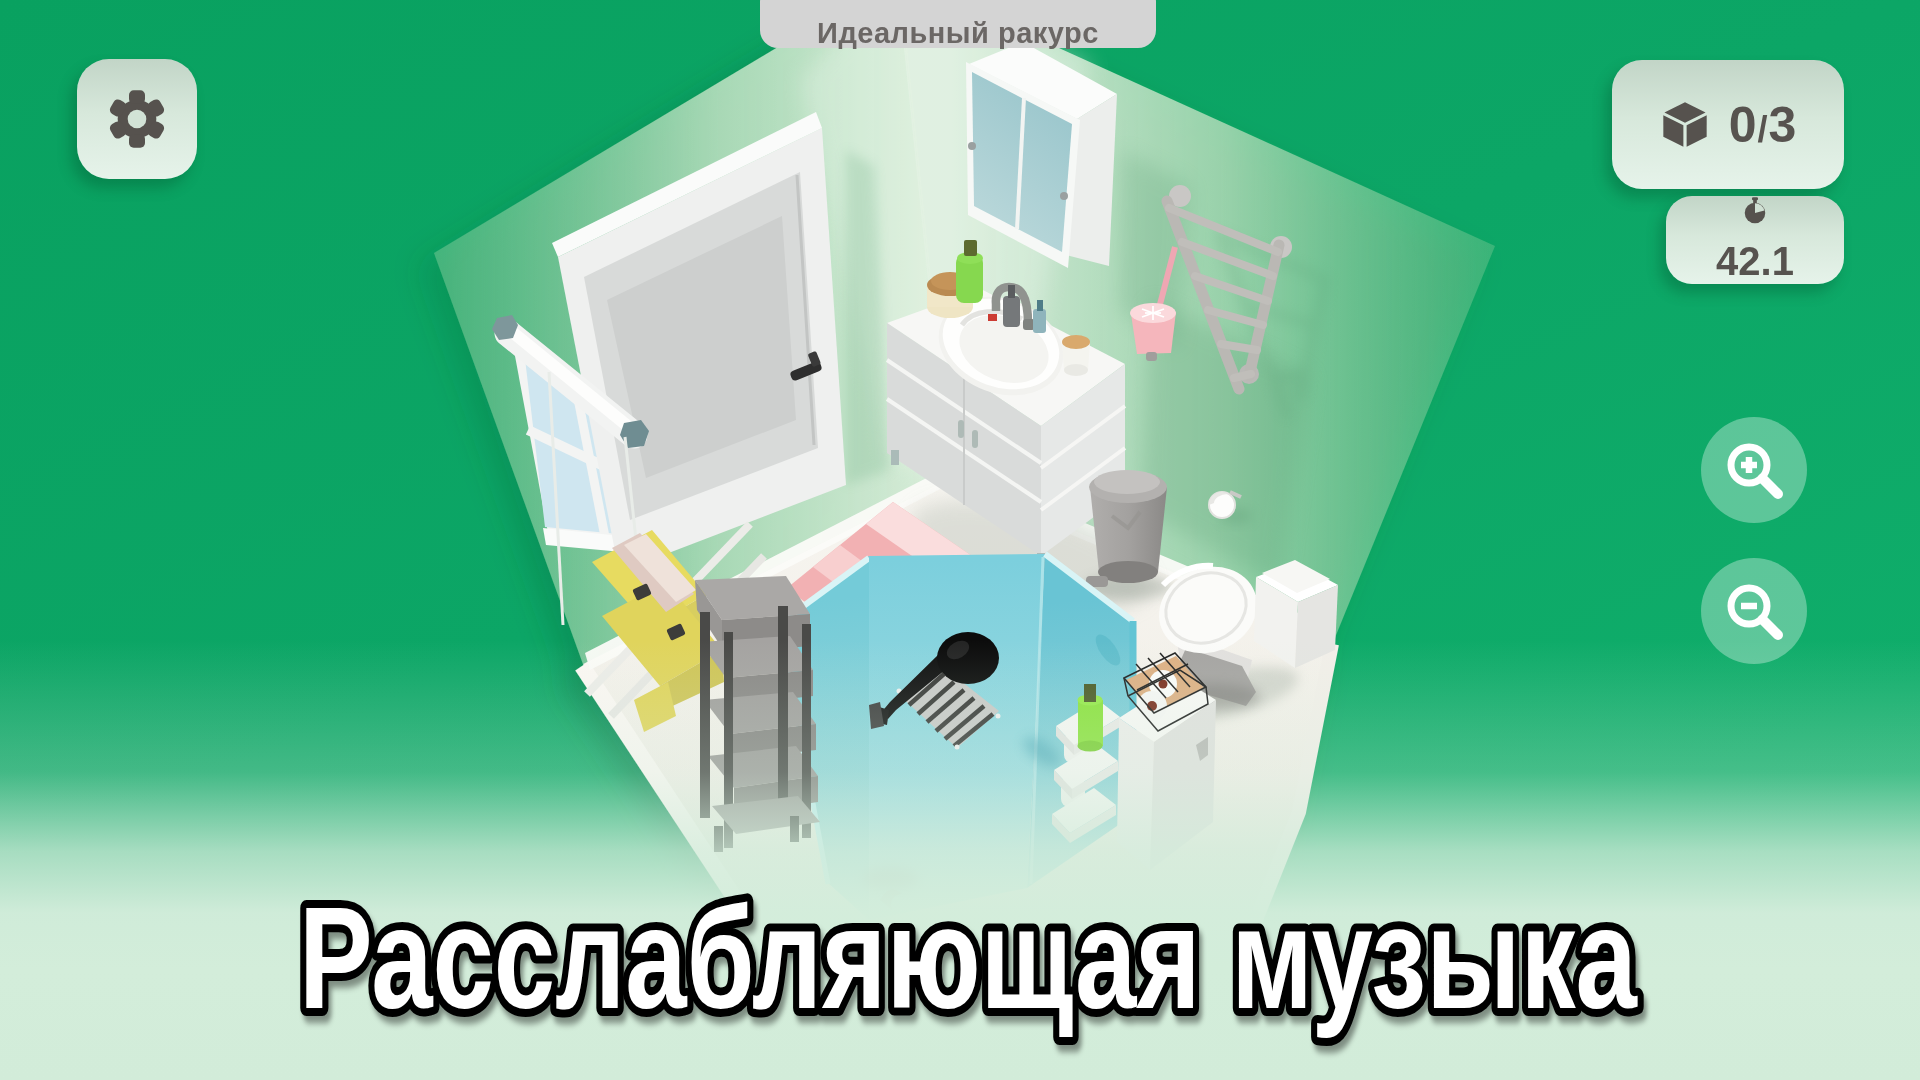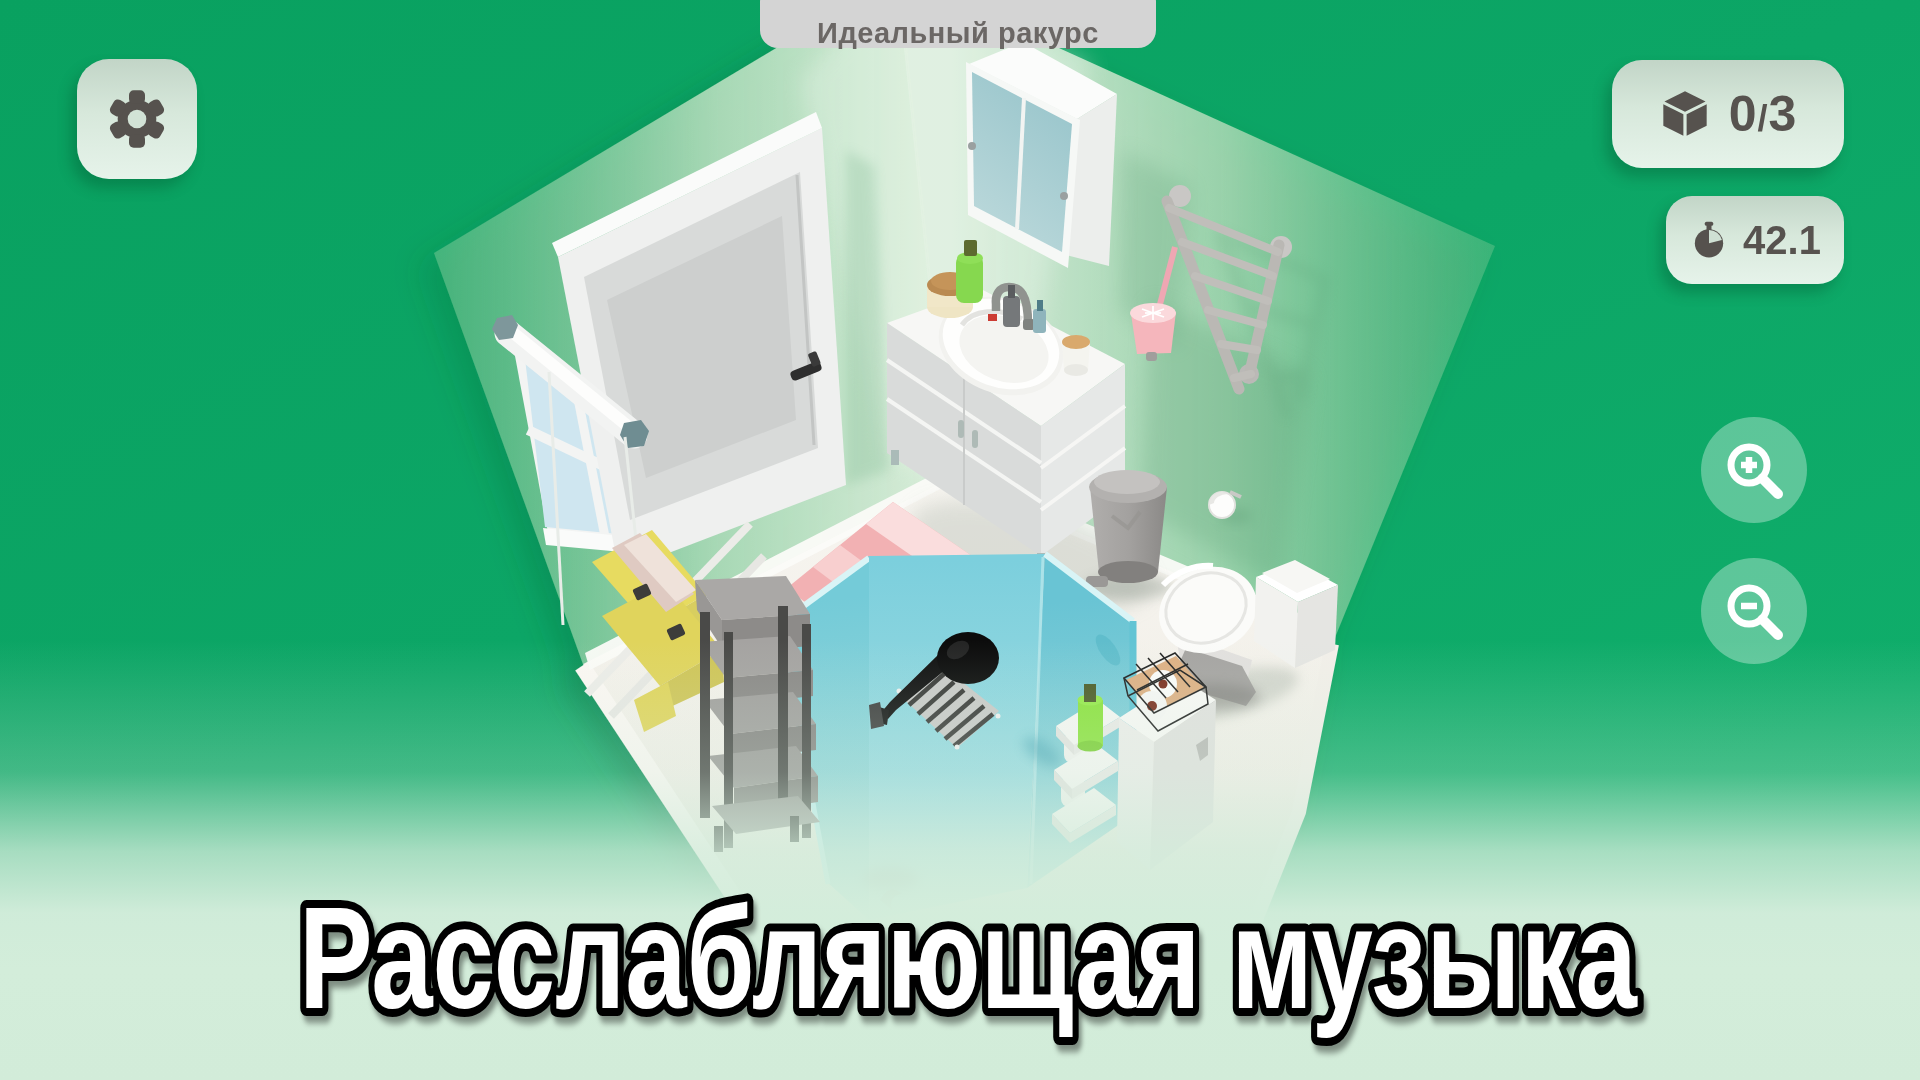--- a/index.html
+++ b/index.html
@@ -7,24 +7,24 @@
   .bg{position:absolute;inset:0;background:linear-gradient(155deg,#09a160 0%,#0ca666 45%,#0fad6a 80%,#11b16e 100%);}
   .scene{position:absolute;left:0;top:0;width:1920px;height:1080px;}
   .mist{position:absolute;left:0;top:640px;width:1920px;height:440px;
     background:linear-gradient(180deg,rgba(210,236,218,0) 0%,rgba(210,236,218,0.28) 30%,rgba(210,236,218,0.78) 48%,rgba(211,237,219,0.98) 62%,#d3edda 75%,#d2ecd9 100%);}
   .banner{position:absolute;left:760px;top:-16px;width:396px;height:64px;background:#d4d4d4;border-radius:18px;
     display:flex;align-items:flex-end;justify-content:center;}
   .banner span{font-size:29px;font-weight:bold;color:#6b6765;line-height:1;letter-spacing:0.5px;}
   .btn{position:absolute;background:linear-gradient(180deg,#c2d5c7 0%,#d7e8db 45%,#e6f3ea 100%);
     box-shadow:-6px 9px 14px rgba(0,70,36,0.30);display:flex;align-items:center;justify-content:center;}
   .gear{left:77px;top:59px;width:120px;height:120px;border-radius:32px;}
-  .cubes{left:1612px;top:60px;width:232px;height:108px;border-radius:30px;gap:18px;}
+  .cubes{left:1612px;top:60px;width:232px;height:129px;border-radius:30px;gap:18px;}
   .cubes .txt{font-size:50px;font-weight:bold;color:#57534f;letter-spacing:1px;}
   .cubes .slash{font-size:36px;}
-  .timer{left:1666px;top:196px;width:178px;height:88px;border-radius:26px;gap:14px;}
+  .timer{left:1666px;top:196px;width:178px;height:88px;border-radius:26px;gap:14px;flex-direction:column;}
   .timer .txt{font-size:40px;font-weight:bold;color:#57534f;}
   .zoombtn{position:absolute;width:106px;height:106px;border-radius:50%;background:rgba(255,255,255,0.33);
     display:flex;align-items:center;justify-content:center;}
   .zin{left:1701px;top:417px;}
   .zout{left:1701px;top:558px;}
   .title{position:absolute;left:0;top:860px;width:1920px;height:220px;}
 </style>
 </head>
 <body>
 <div class="stage">

